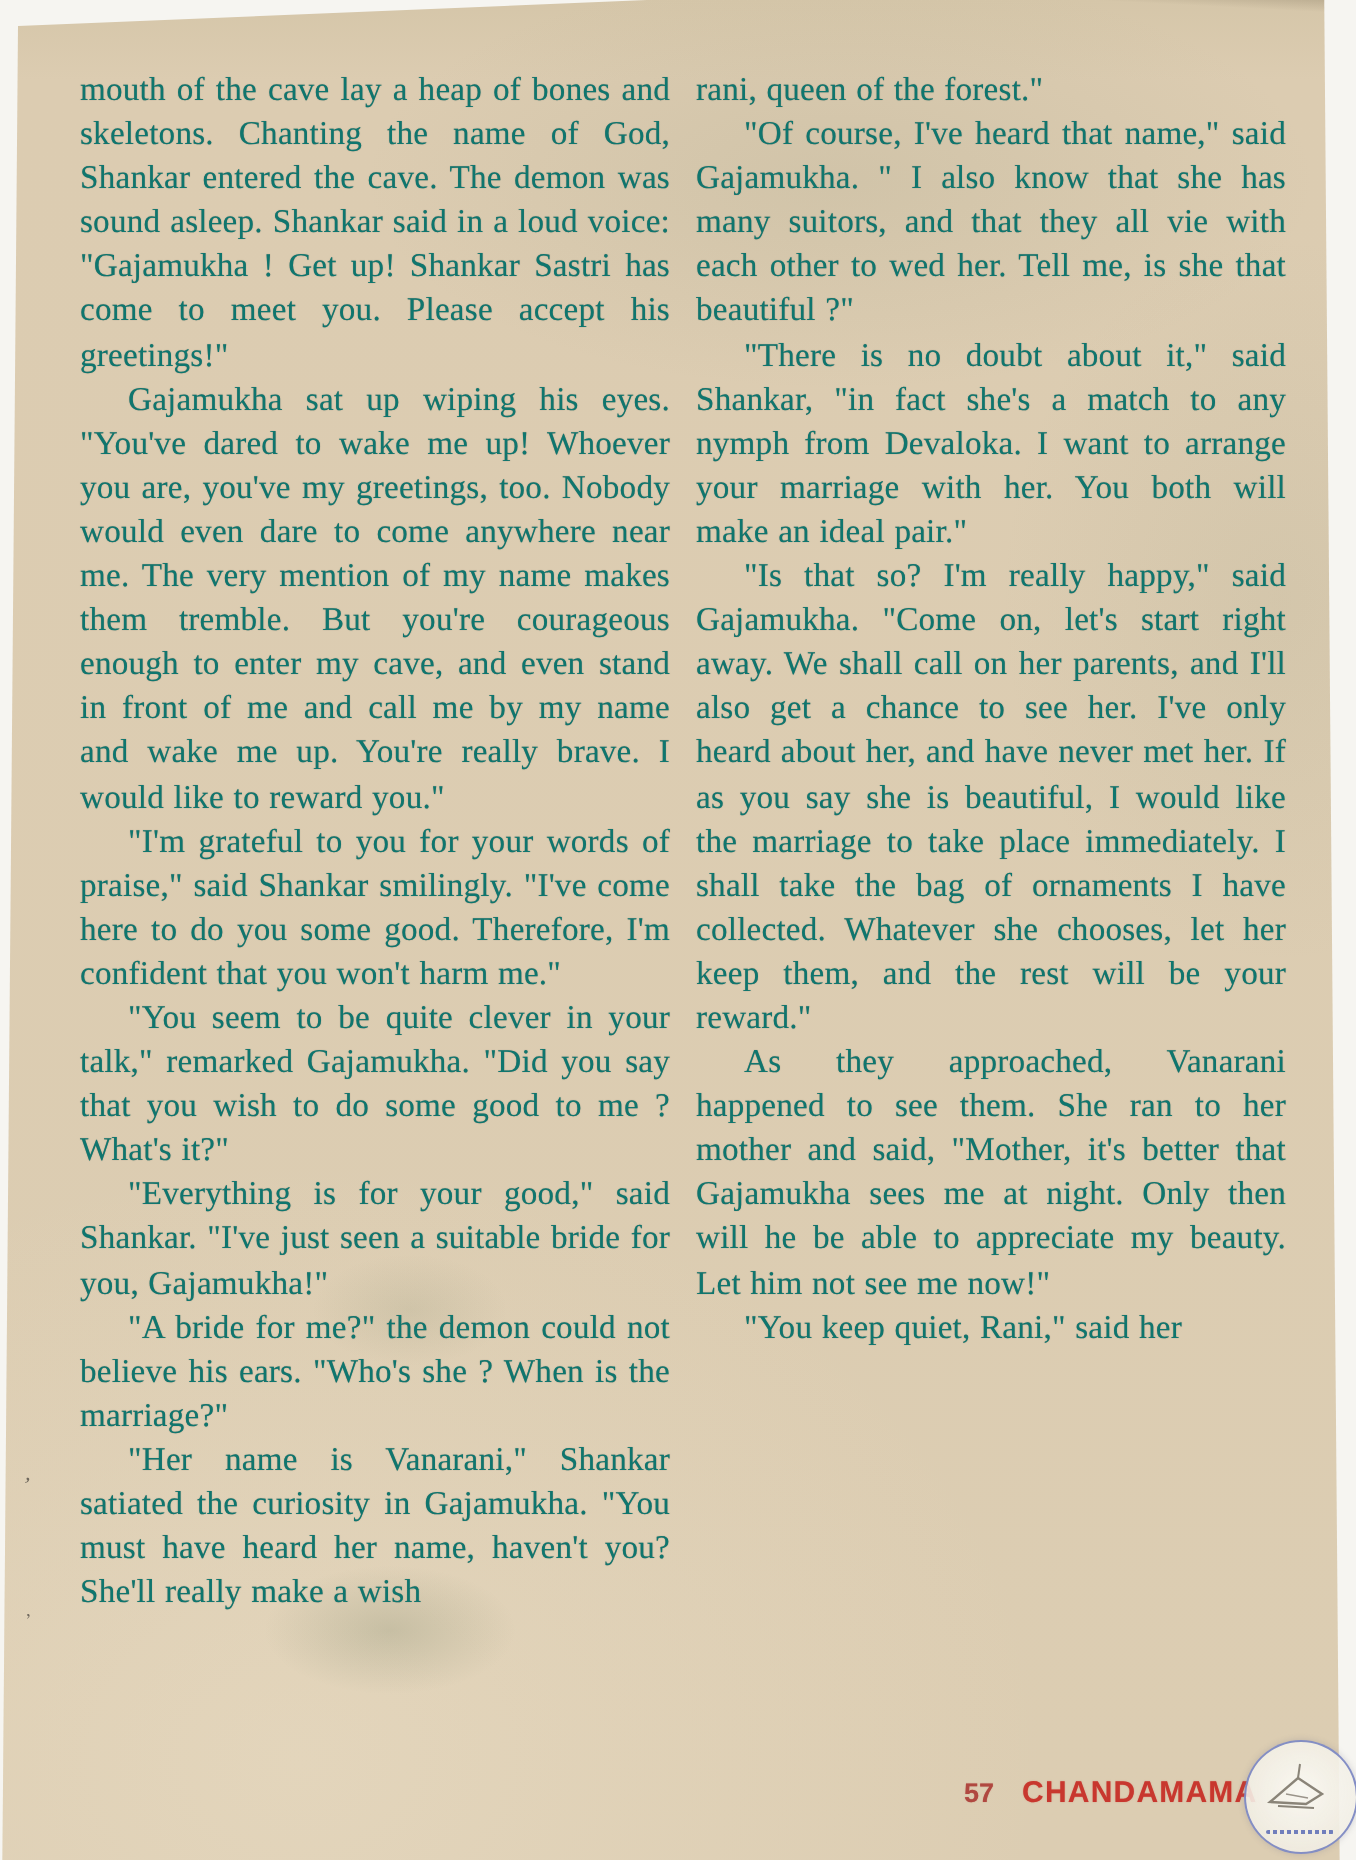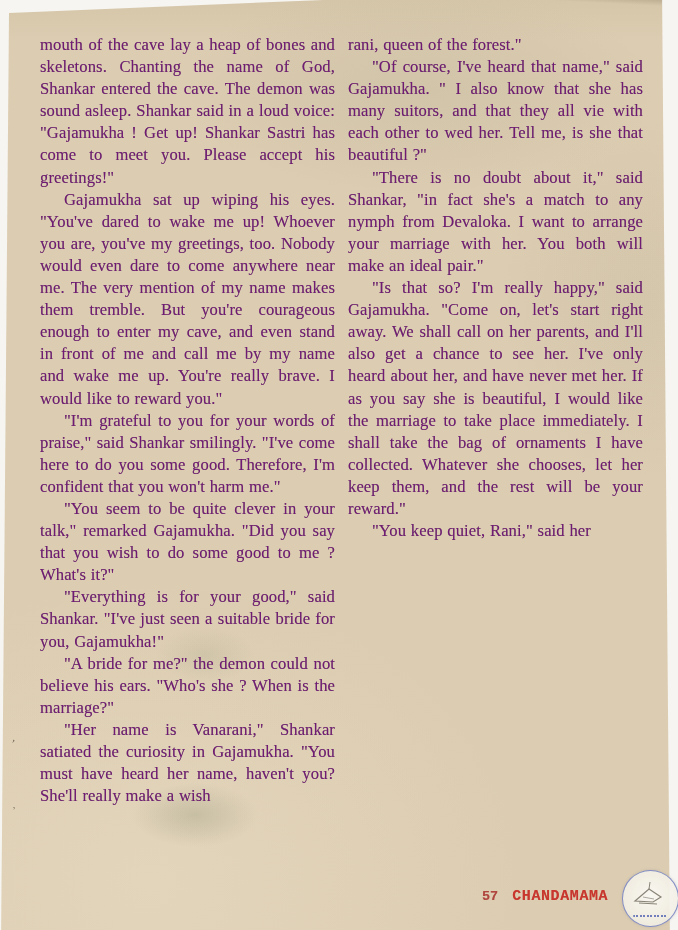--- a/index.html
+++ b/index.html
@@ -23,38 +23,38 @@
   .paper-edge{
     position:absolute;inset:0;
     clip-path: polygon(9px 13px, 662px -14px, 670px 952px, 1px 952px);
     background:linear-gradient(183deg, rgba(125,112,88,0.30) 0px, rgba(125,112,88,0) 7px);
     pointer-events:none;
   }
   
   .content{
     position:absolute;left:40px;top:34px;width:604px;
     display:flex;gap:13px;
-    color:#701a75;
+    color:#0f766e;
   }
   .col{
     width:295px;
     font-size:16.6px;line-height:22.1px;
     text-align:justify;
     letter-spacing:0.1px;
     word-spacing:0.5px;
     text-shadow:0 0 0.5px rgba(86,80,72,0.55);
   }
   .col p{margin:0;}
   .col p.indent{text-indent:24px;}
   .col .it{}
   
   .footer{
     position:absolute;left:482px;top:888px;
     display:flex;align-items:baseline;gap:14px;
-    font-family:Liberation Mono, monospace;
+    font-family:Liberation Sans, sans-serif;
     justify-content:center;
   }
   .page-num{
     color:#b04840;font-weight:bold;font-size:13.5px;
     text-shadow:0 0 0.5px rgba(176,72,64,0.6);
   }
   .magazine{
     color:#c8372e;font-weight:bold;font-size:15px;letter-spacing:0.6px;
     text-shadow:0 0 0.6px rgba(200,55,46,0.5);
   }
@@ -92,20 +92,21 @@
       <p class="para indent"><span>"You seem to be quite clever in your talk," remarked Gajamukha. "Did you say that you wish to do some good to me ? What's it?"</span></p>
       <p class="para indent"><span>"Everything is for your good," said Shankar. "I've just seen a suitable bride for you, Gajamukha!"</span></p>
       <p class="para indent"><span>"A bride for me?" the demon could not believe his ears. "Who's she ? When is the marriage?"</span></p>
       <p class="para indent"><span>"Her name is Vanarani," Shankar satiated the curiosity in Gajamukha. "You must have heard her name, haven't you? She'll really make a </span><span class="it">wish</span></p>
     </div>
   <div class="col" id="col-right">
       <p class="para"><span class="it">rani</span><span>, queen of the forest."</span></p>
       <p class="para indent"><span>"Of course, I've heard that name," said Gajamukha. " I also know that she has many suitors, and that they all vie with each other to wed her. Tell me, is she that beautiful ?"</span></p>
       <p class="para indent"><span>"There is no doubt about it," said Shankar, "in fact she's a match to any nymph from Devaloka. I want to arrange your marriage with her. You both will make an ideal pair."</span></p>
       <p class="para indent"><span>"Is that so? I'm really happy," said Gajamukha. "Come on, let's start right away. We shall call on her parents, and I'll also get a chance to see her. I've only heard about her, and have never met her. If as you say she is beautiful, I would like the marriage to take place immediately. I shall take the bag of ornaments I have collected. Whatever she chooses, let her keep them, and the rest will be your reward."</span></p>
+      <p class="para indent"><span>As they approached, Vanarani happened to see them. She ran to her mother and said, "Mother, it's better that Gajamukha sees me at night. Only then will he be able to appreciate my beauty. Let him not see me now!"</span></p>
       <p class="para indent"><span>"You keep quiet, Rani," said her</span></p>
     </div>
 </div>
 
 <span class="speck speck1">’</span>
 <span class="speck speck2">’</span>
 
 <div class="footer">
   <span class="page-num">57</span>
   <span class="magazine">CHANDAMAMA</span>

